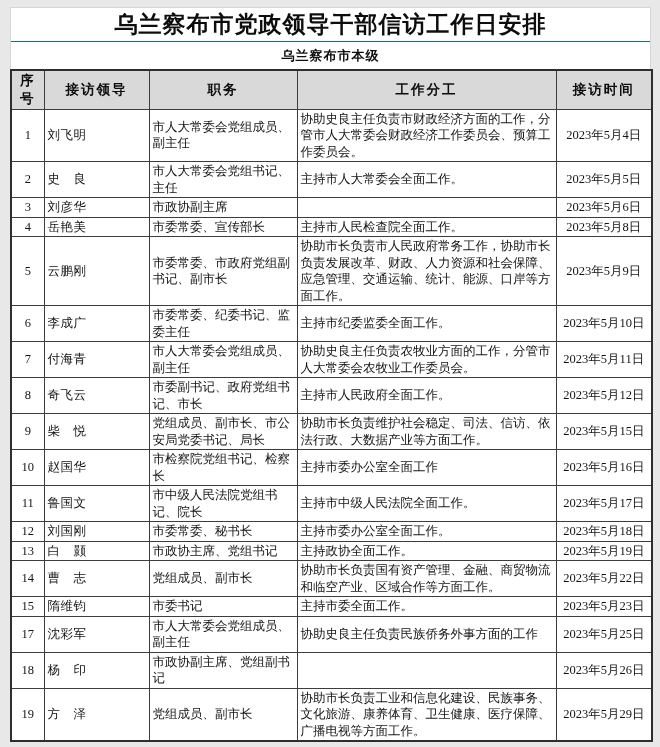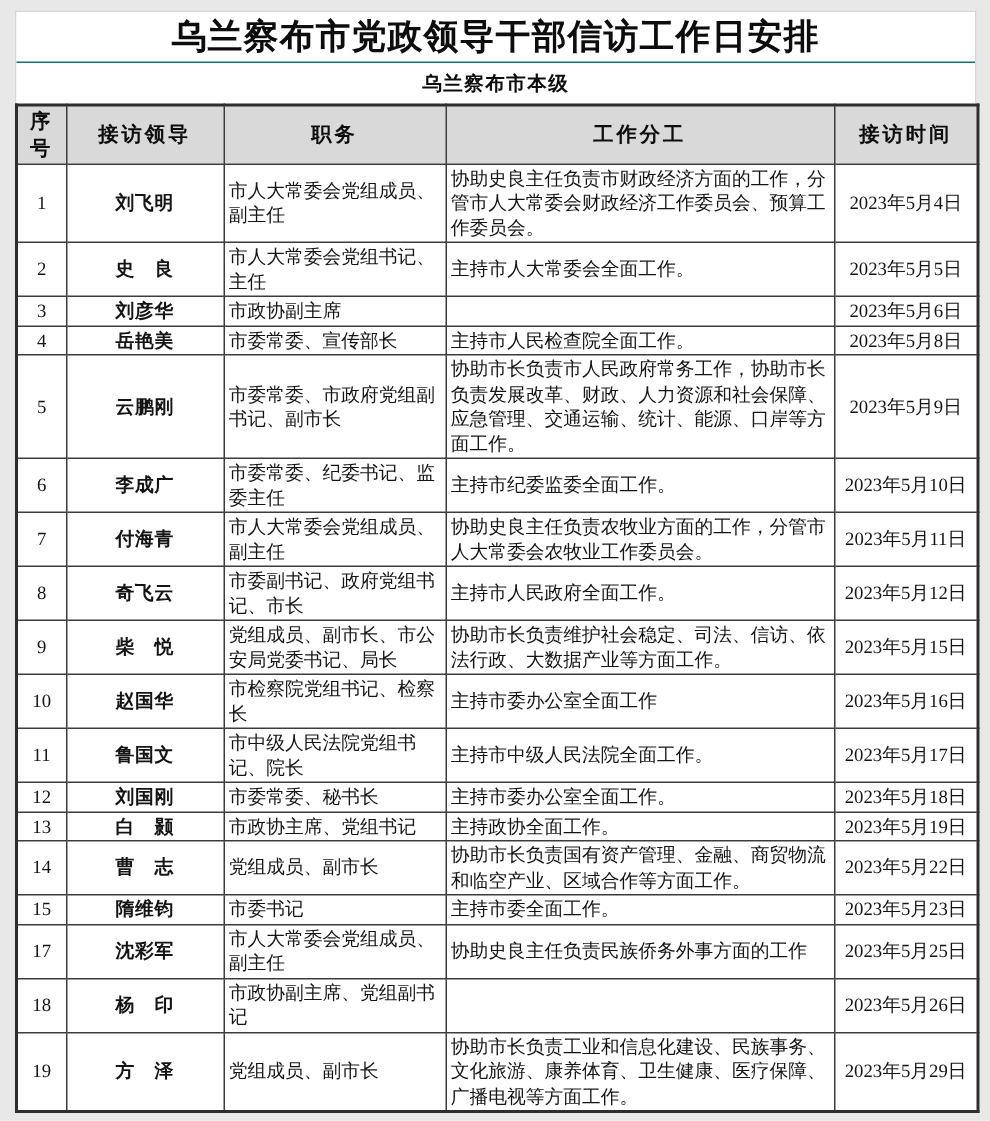--- a/index.html
+++ b/index.html
@@ -59,21 +59,21 @@
   table.schedule th {
     background: #d9d9d9;
     font-family: "Liberation Sans", "DejaVu Sans", sans-serif;
     font-weight: bold;
     font-size: 13.5px;
     color: #0d0d0d;
     height: 22px;
     letter-spacing: 2px;
   }
   td.c-no    { text-align: center; }
-  td.c-name  { text-align: center; letter-spacing: 0.5px; font-weight: bold; }
+  td.c-name  { text-align: left; letter-spacing: 0.5px; }
   td.c-pos   { text-align: left; }
   td.c-duty  { text-align: left; }
   td.c-date  { text-align: center; white-space: nowrap; }
   col.w-no   { width: 33px; }
   col.w-name { width: 105px; }
   col.w-pos  { width: 148px; }
   col.w-duty { width: 259px; }
   col.w-date { width: 96px; }
 </style>
 </head>

